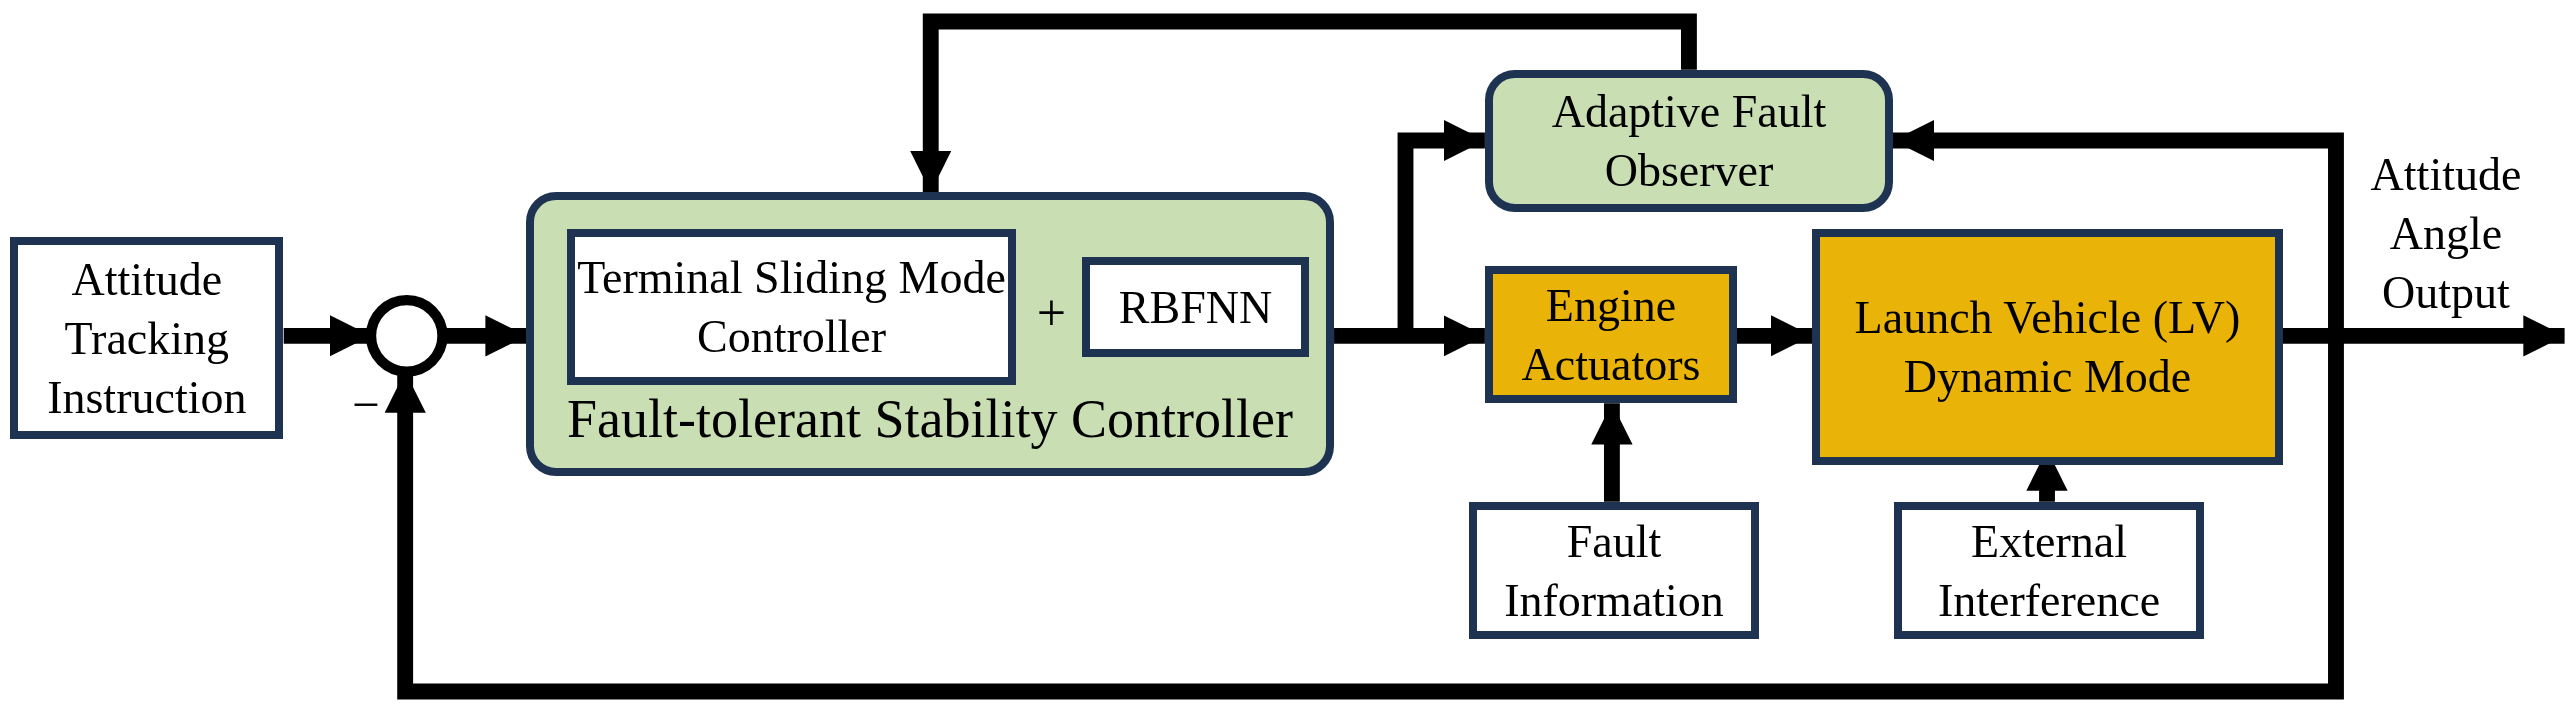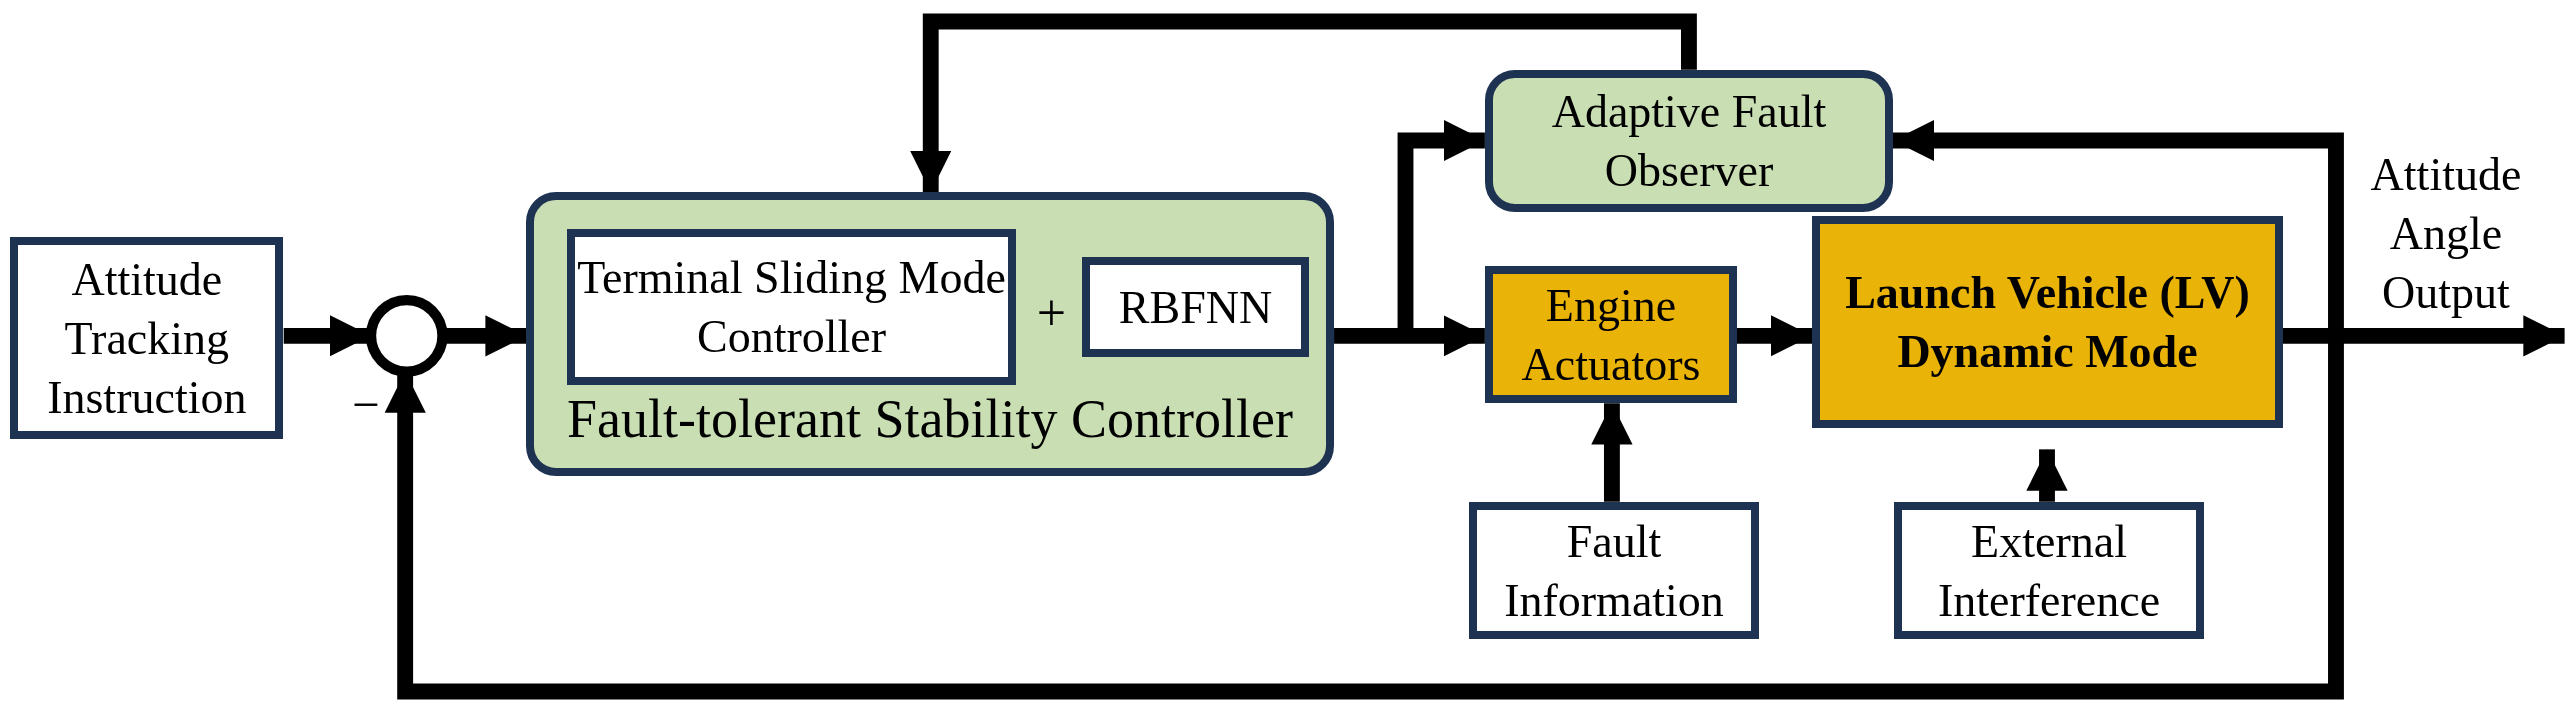--- a/index.html
+++ b/index.html
@@ -103,21 +103,21 @@
   </div>
 
   <div class="box green" style="left:1485px;top:70px;width:408px;height:142px;">
     <span>Adaptive Fault Observer</span>
   </div>
 
   <div class="box purple" style="left:1485px;top:266px;width:252px;height:137px;">
     <span>Engine Actuators</span>
   </div>
 
-  <div class="box purple" style="left:1812px;top:216px;width:471px;height:212px;font-weight:bold;">
+  <div class="box purple" style="left:1812px;top:229px;width:471px;height:236px;">
     <span>Launch Vehicle (LV) Dynamic Mode</span>
   </div>
 
   <div class="box white" style="left:1469px;top:502px;width:290px;height:137px;">
     <span>Fault Information</span>
   </div>
 
   <div class="box white" style="left:1894px;top:502px;width:310px;height:137px;">
     <span>External Interference</span>
   </div>

